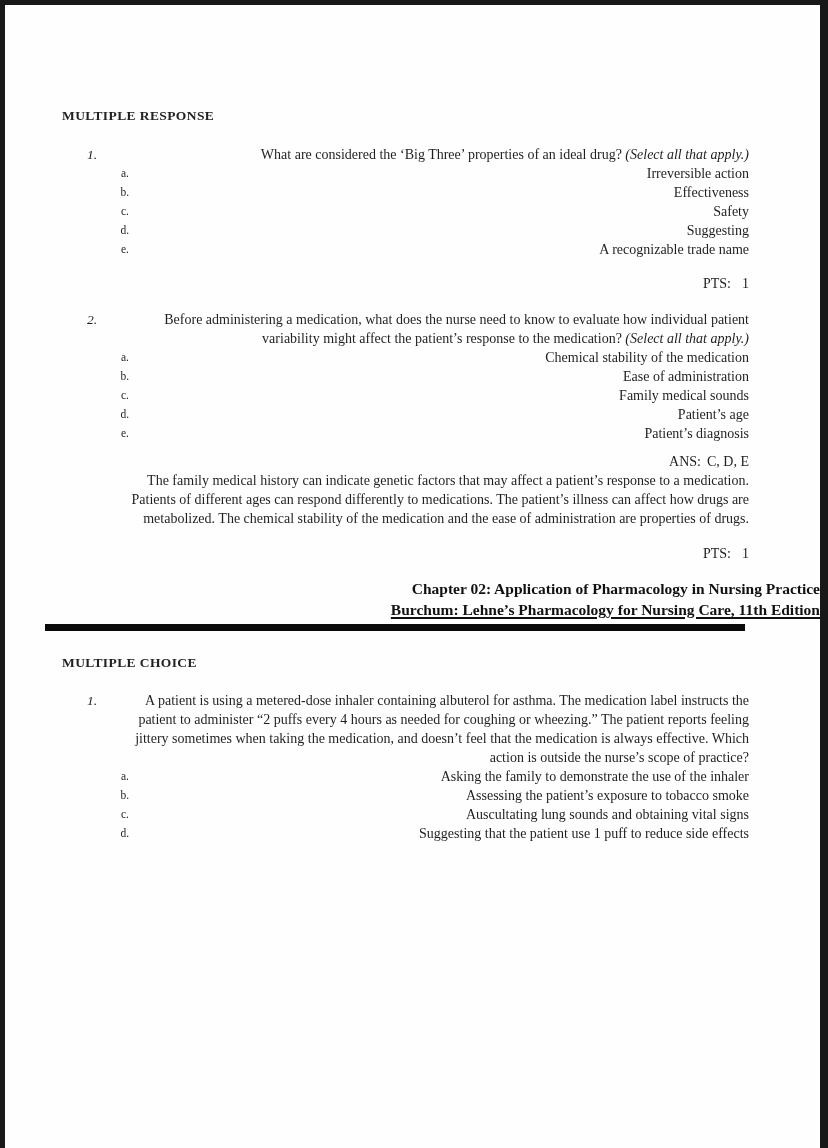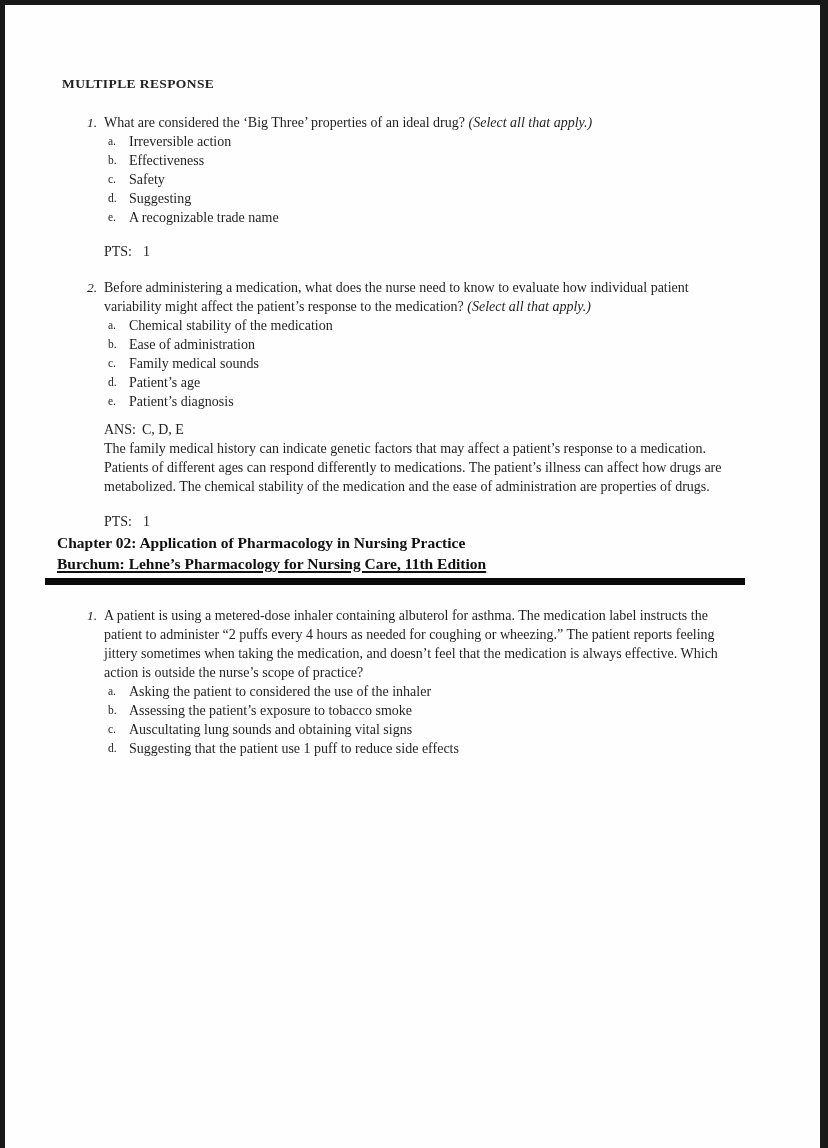--- a/index.html
+++ b/index.html
@@ -14,21 +14,21 @@
     overflow: hidden;
   }
   .page {
     position: absolute;
     left: 5px;
     top: 5px;
     width: 815px;
     height: 1143px;
     background: #fefefe;
     color: #1f1f1f;
-    padding-top: 72px;
+    padding-top: 104px;
     overflow: hidden;
   }
 
   .section-heading {
     margin-left: 57px;
     font-size: 13.5px;
     font-weight: bold;
     line-height: 14px;
     letter-spacing: 0.4px;
     color: #222;
@@ -40,21 +40,21 @@
     line-height: 19px;
   }
   .q-head { display: flex; }
   .q-num {
     flex: none;
     width: 22px;
     padding-left: 5px;
     font-style: italic;
     font-size: 13.5px;
   }
-  .q-body { width: 645px; }
+  .q-body { width: 645px; text-align: right; }
   .stem-italic { font-style: italic; }
 
   .opt-row { display: flex; }
   .opt-letter {
     flex: none;
     width: 25px;
     padding-left: 4px;
     font-size: 11.5px;
     line-height: 19px;
   }
@@ -63,21 +63,21 @@
   .answer-line { margin-top: 8px; }
   .answer-line.mt9 { margin-top: 9px; }
   .answer-value { margin-left: 6px; }
 
   .rationale { width: 645px; }
 
   .pts-line { margin-top: 15px; }
   .pts-line.mt16 { margin-top: 16px; }
   .pts-value { margin-left: 11px; } 
 
-  .chapter-block { margin-top: 1px; margin-left: 52px; }
+  .chapter-block { margin-top: 15px; margin-left: 52px; text-align: right; }
   .chapter-line {
     font-size: 15.5px;
     font-weight: bold;
     line-height: 21px;
     color: #111;
   }
   .chapter-line.underlined {
     text-decoration: underline;
     text-decoration-thickness: 1.5px;
     text-underline-offset: 2px;
@@ -174,30 +174,31 @@
         </div>
       </div>
     </div>
 
     <div class="chapter-block">
       <div class="chapter-line">Chapter 02: Application of Pharmacology in Nursing Practice</div>
       <div class="chapter-line underlined">Burchum: Lehne’s Pharmacology for Nursing Care, 11th Edition</div>
     </div>
     <div class="thick-rule"></div>
 
+    <div class="section-heading mc-heading">MULTIPLE CHOICE</div>
 
     <div class="question q-mt21">
       <div class="q-head">
         <div class="q-num">1.</div>
         <div class="q-body">
           <span>A patient is using a metered-dose inhaler containing albuterol for asthma. The medication label instructs the patient to administer “2 puffs every 4 hours as needed for coughing or wheezing.” The patient reports feeling jittery sometimes when taking the medication, and doesn’t feel that the medication is always effective. Which action is outside the nurse’s scope of practice?</span>
           <div>
             <div class="opt-row">
               <span class="opt-letter">a.</span>
-              <span class="opt-text">Asking the patient to considered the use of the inhaler</span>
+              <span class="opt-text">Asking the family to demonstrate the use of the inhaler</span>
             </div>
             <div class="opt-row">
               <span class="opt-letter">b.</span>
               <span class="opt-text">Assessing the patient’s exposure to tobacco smoke</span>
             </div>
             <div class="opt-row">
               <span class="opt-letter">c.</span>
               <span class="opt-text">Auscultating lung sounds and obtaining vital signs</span>
             </div>
             <div class="opt-row">

